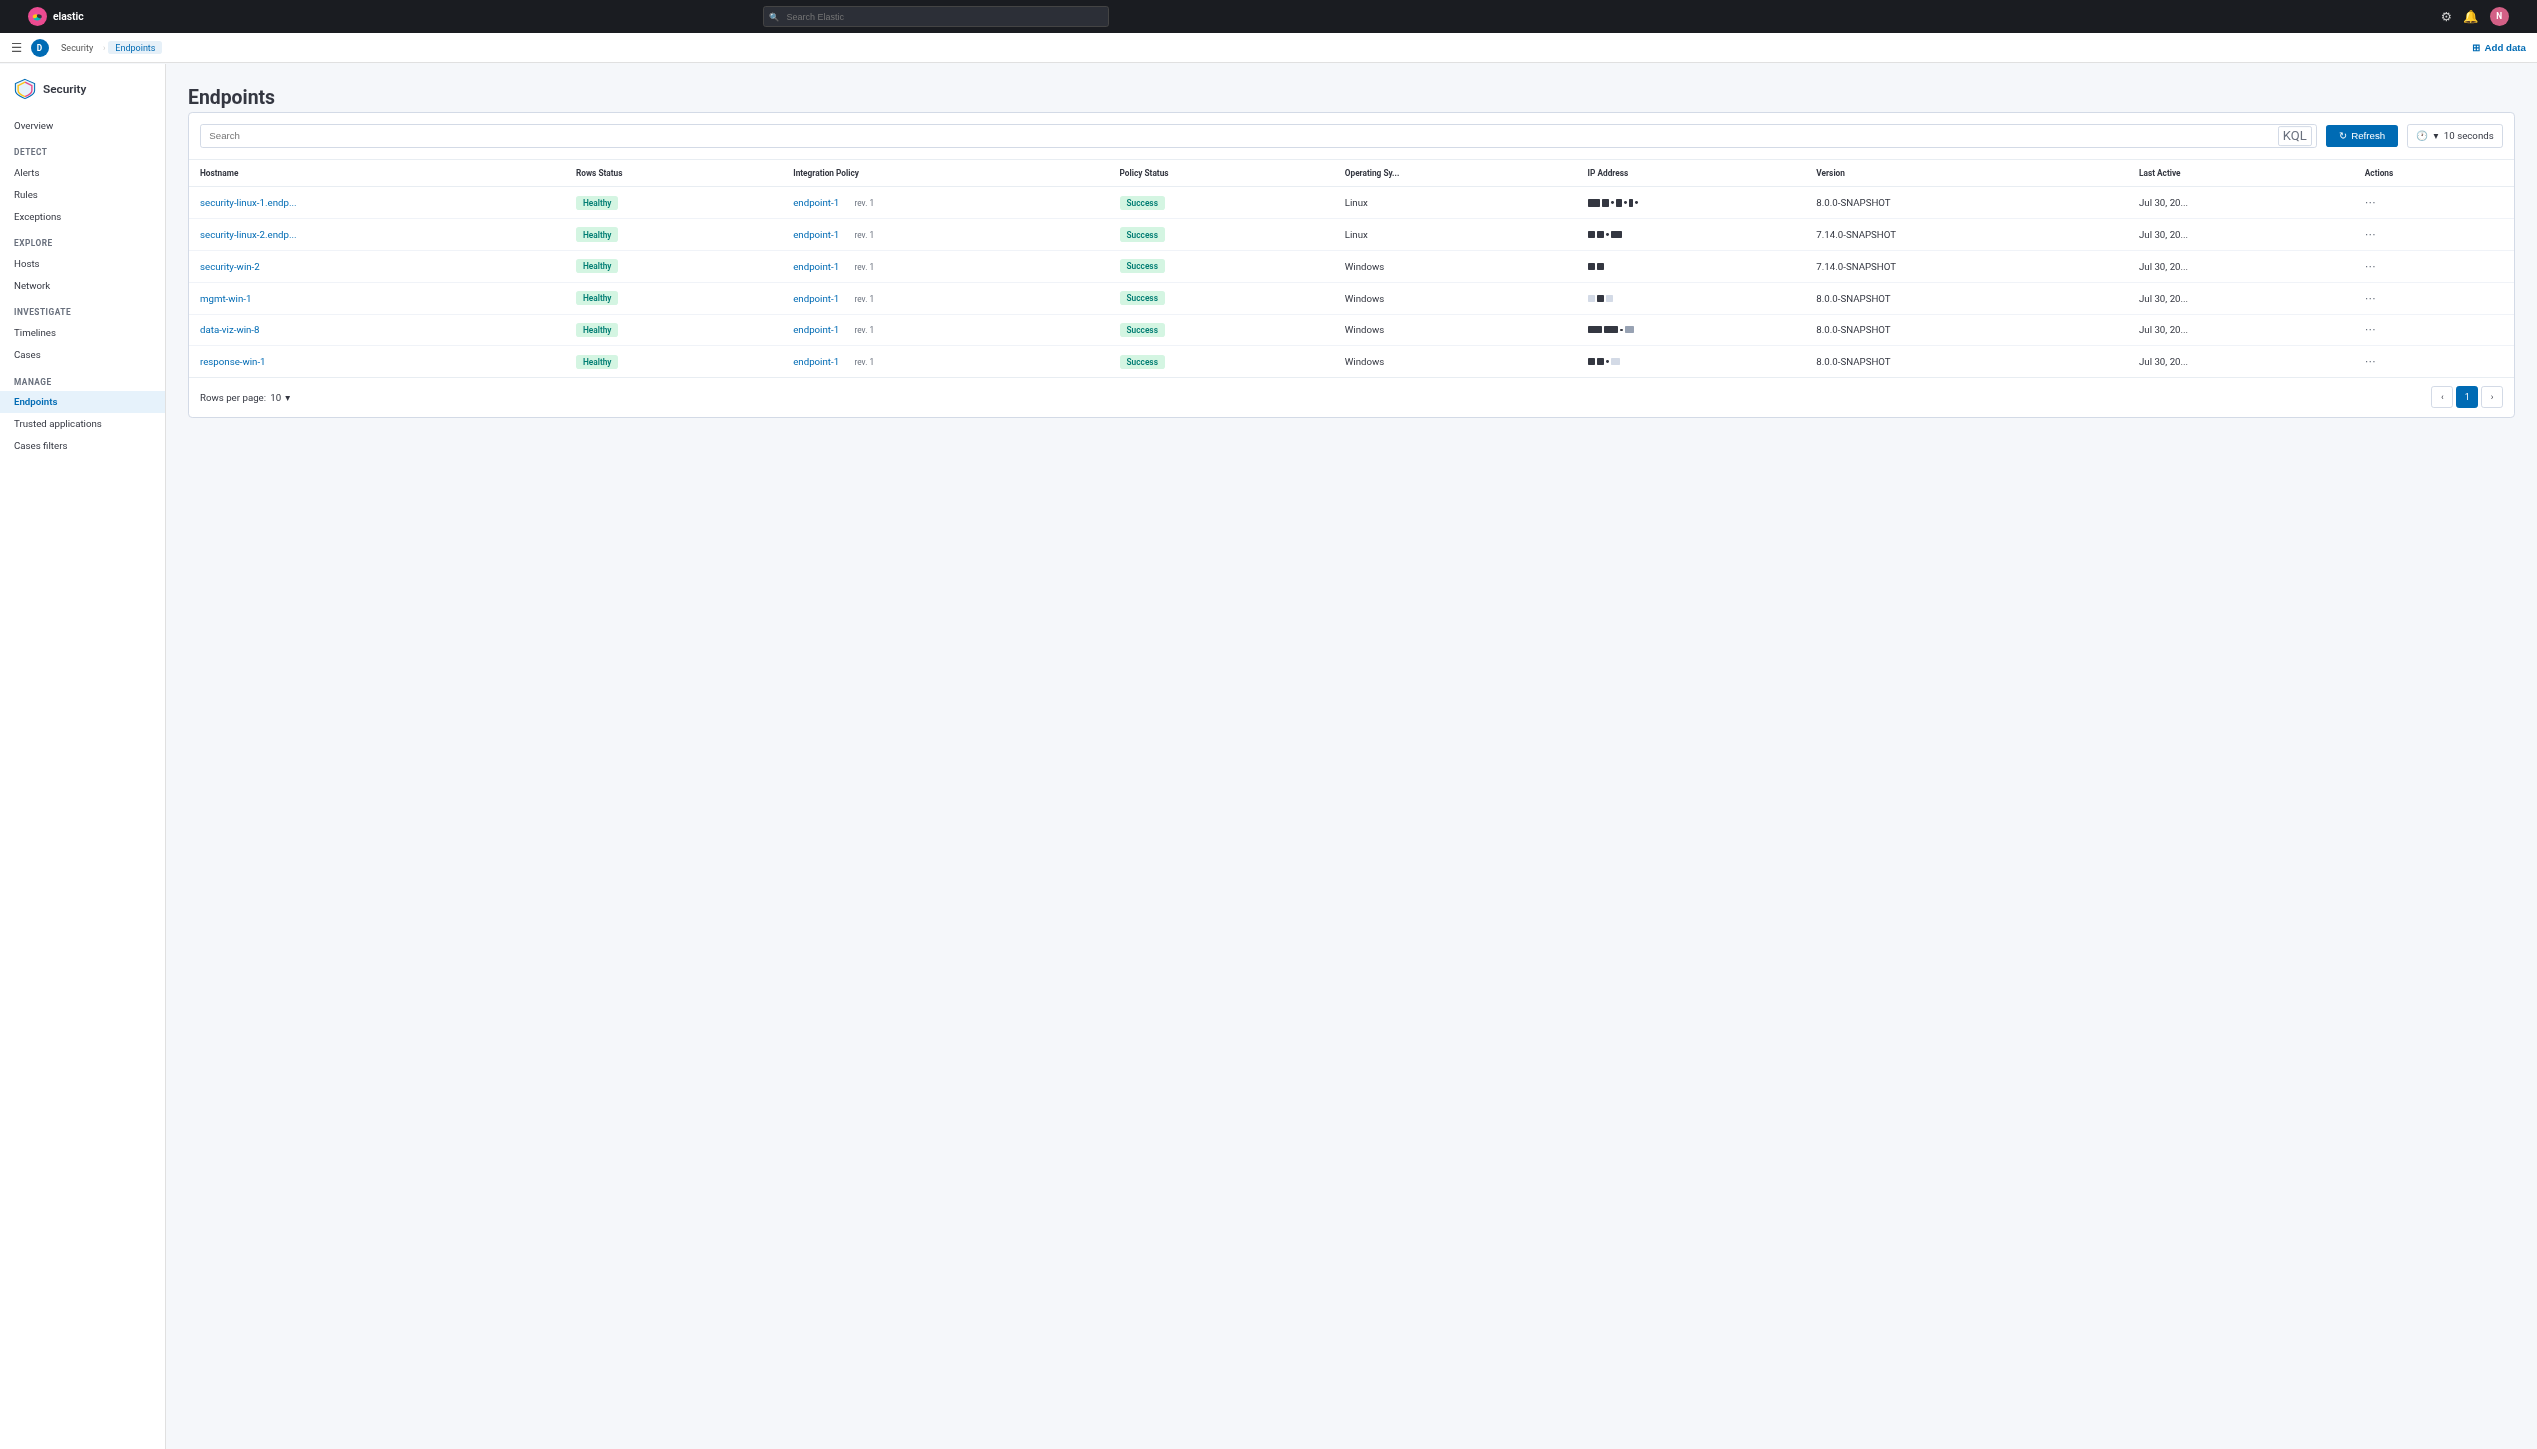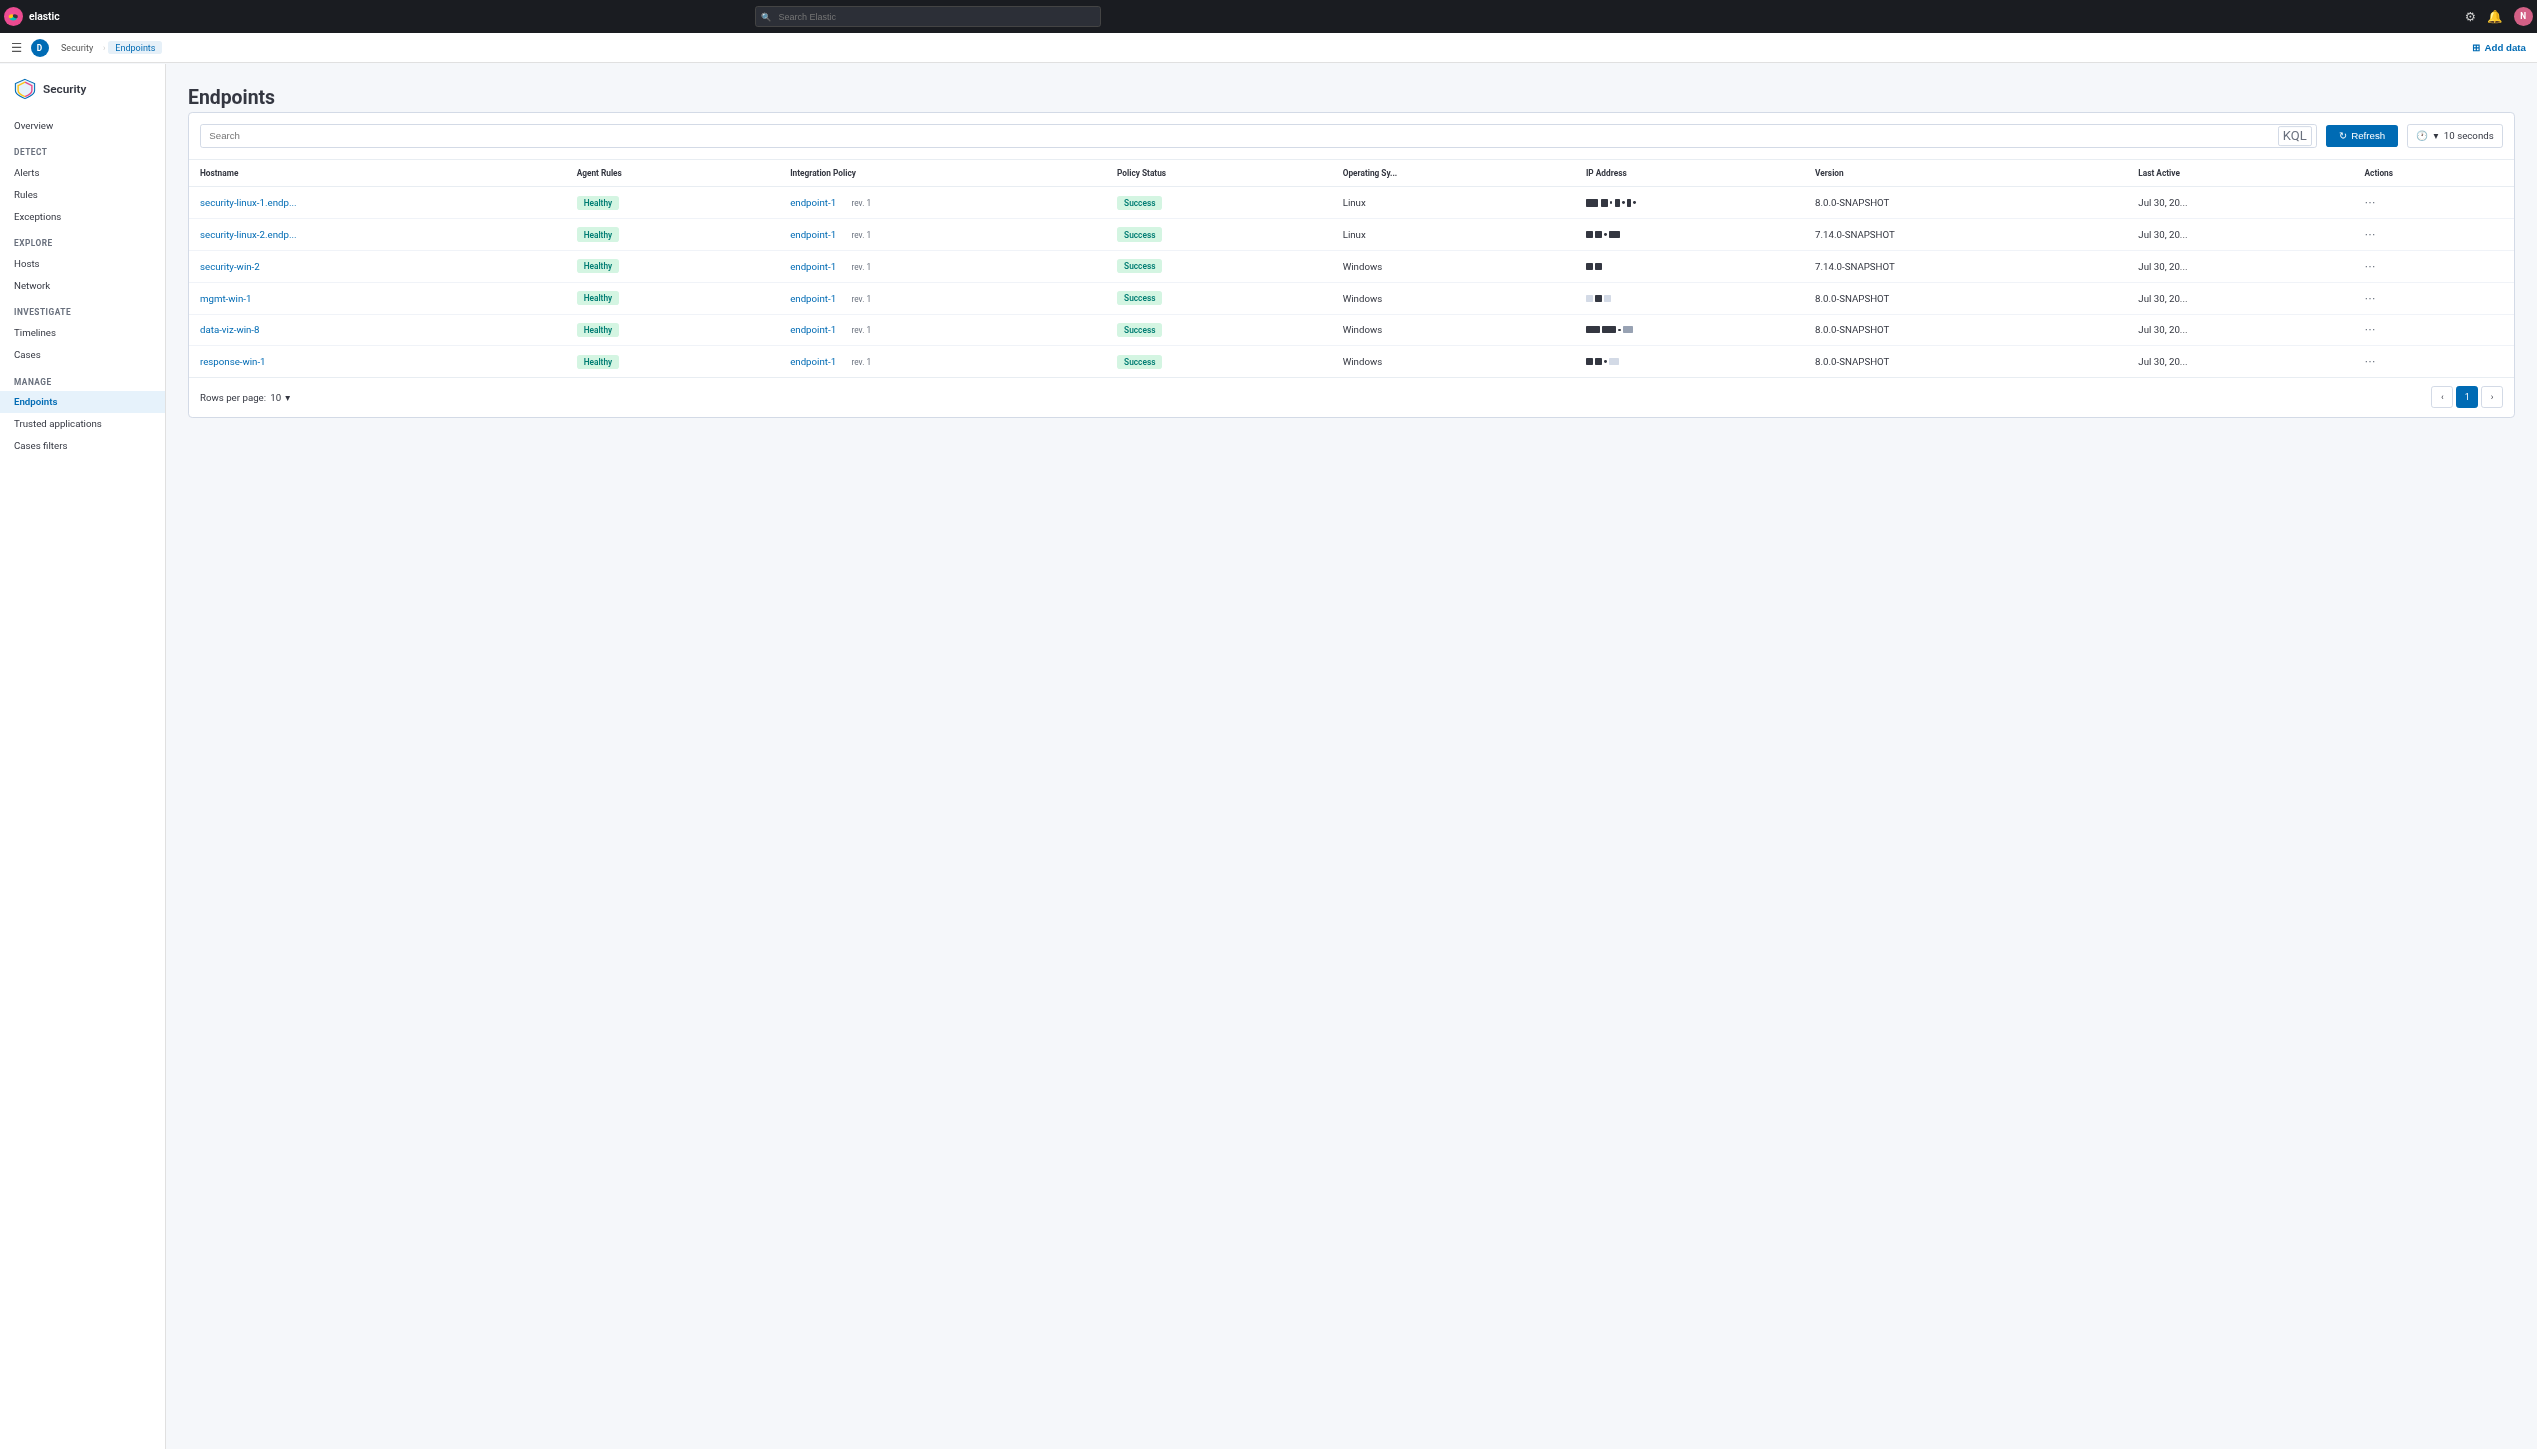--- a/index.html
+++ b/index.html
@@ -3,21 +3,21 @@
   <meta charset="utf-8">
   <style>
     * { box-sizing: border-box; margin: 0; padding: 0; }
     body { font-family: -apple-system, BlinkMacSystemFont, 'Segoe UI', Roboto, sans-serif; background: #f5f7fa; color: #343741; font-size: 9.7px; }
 
     
     .top-nav {
       background: #1a1c21;
       display: flex;
       align-items: center;
-      padding: 0 4px;
+      padding: 0 28px;
       height: 33px;
       position: fixed;
       top: 0; left: 0; right: 0;
       z-index: 100;
     }
     .top-nav-logo {
       display: flex;
       align-items: center;
       gap: 5.5px;
       color: white;
@@ -502,21 +502,21 @@
           <span>▾</span>
           <span>10 seconds</span>
         </div>
       </div>
 
 
       <table>
         <thead>
           <tr>
             <th>Hostname</th>
-            <th>Agent Rules</th>
+            <th>Rows Status</th>
             <th>Integration Policy</th>
             <th>Policy Status</th>
             <th>Operating Sy...</th>
             <th>IP Address</th>
             <th>Version</th>
             <th>Last Active</th>
             <th>Actions</th>
           </tr>
         </thead>
         <tbody id="table-body">

